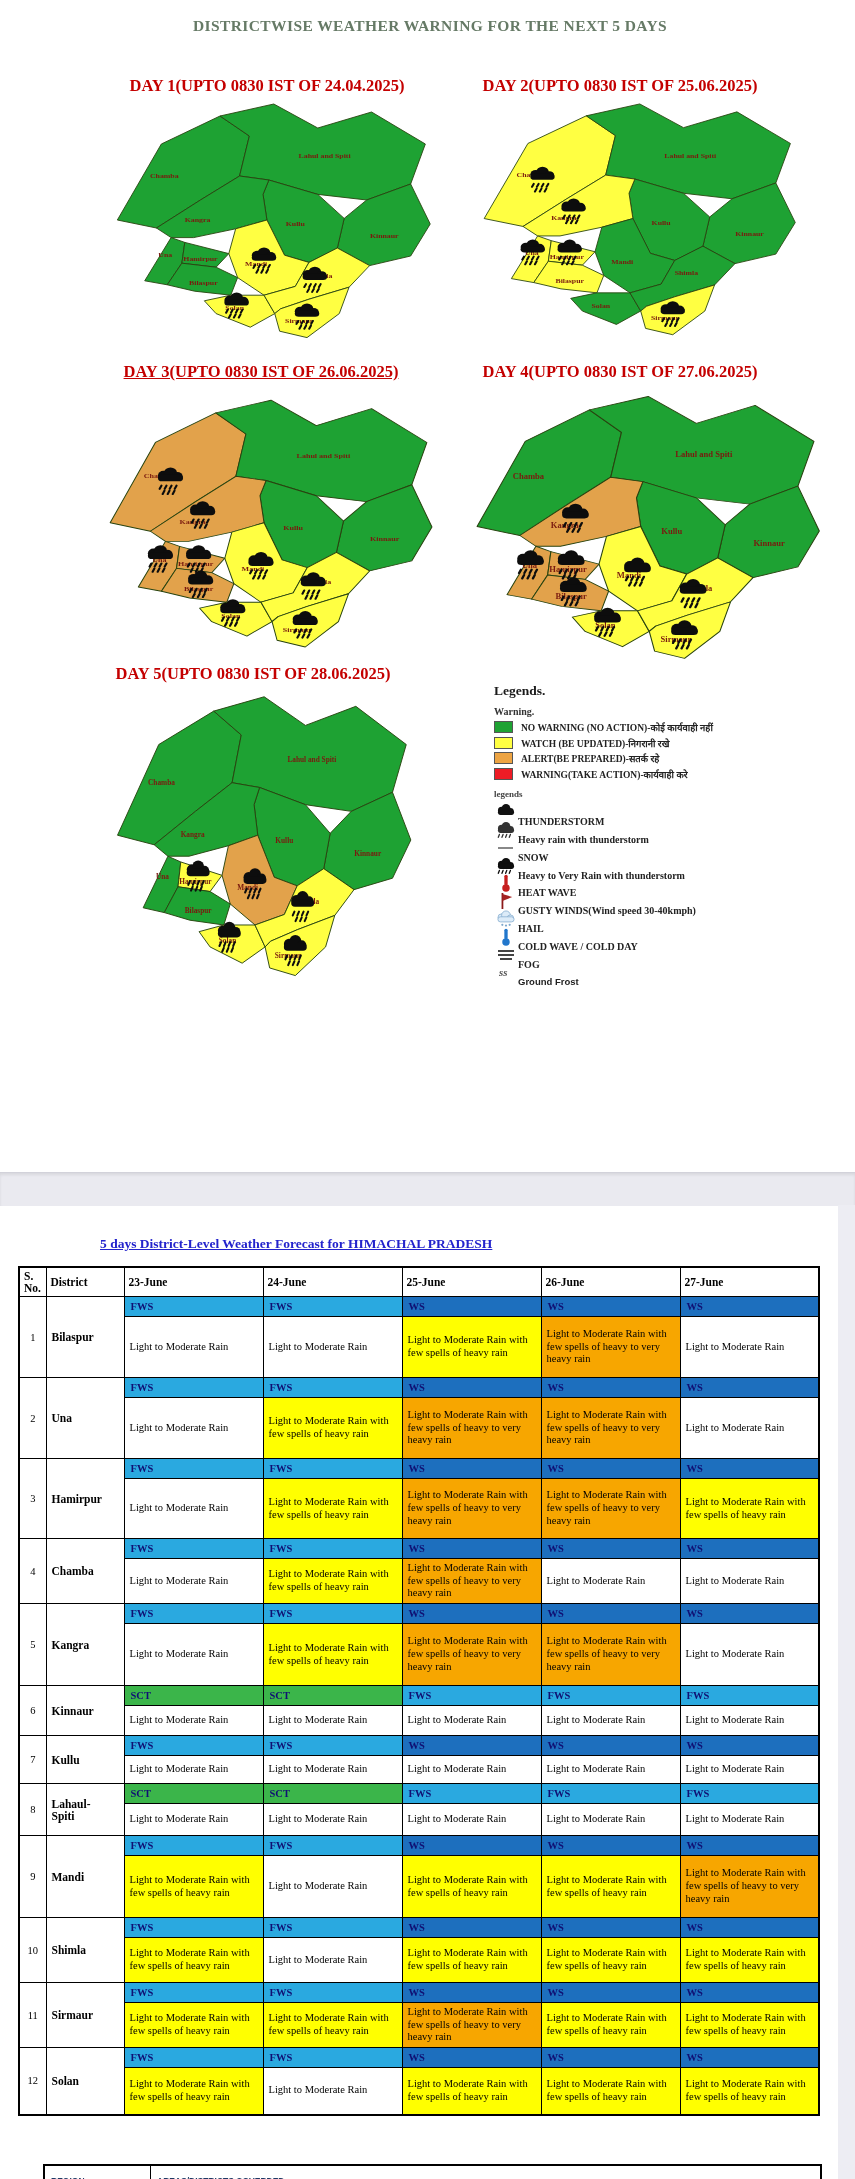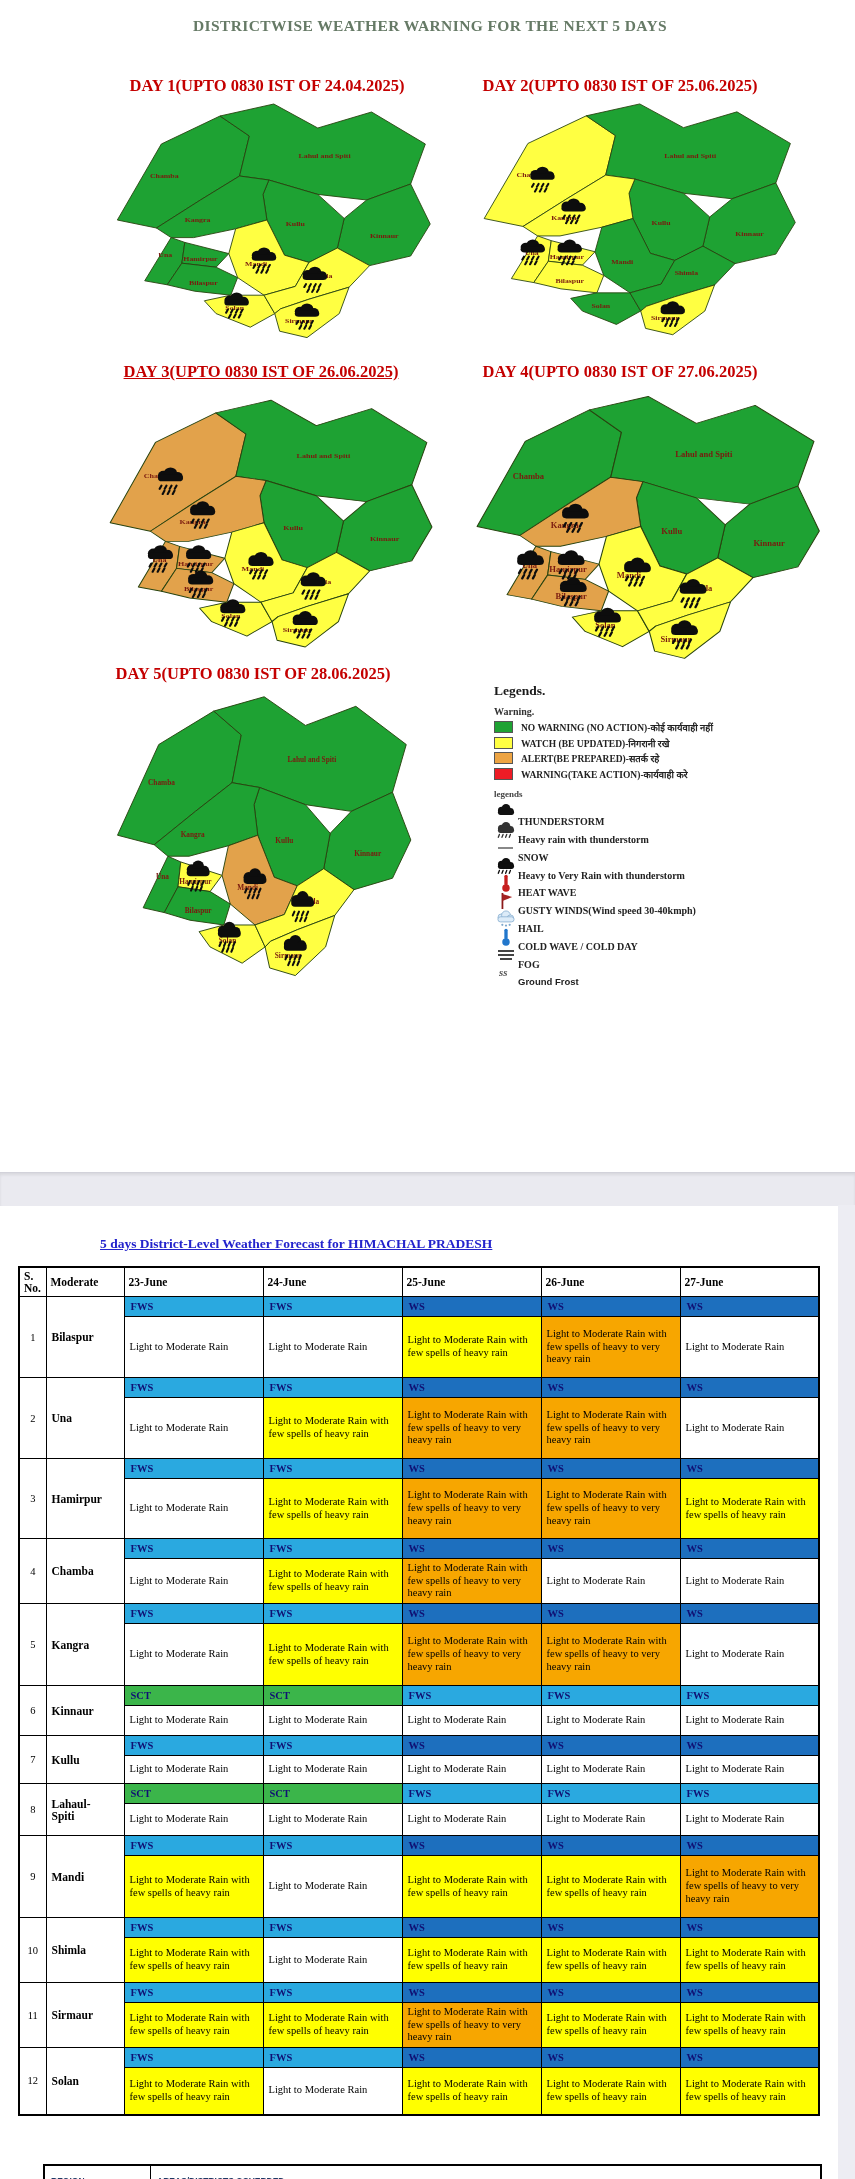--- a/index.html
+++ b/index.html
@@ -876,21 +876,21 @@
         <col style="width:139px">
         <col style="width:139px">
         <col style="width:139px">
         <col style="width:139px">
         <col style="width:139px">
       </colgroup>
       <tbody>
         <tr style="height:28px">
           <th>S.
 No.</th>
-          <th>Moderate</th>
+          <th>District</th>
           <th>23-June</th>
           <th>24-June</th>
           <th>25-June</th>
           <th>26-June</th>
           <th>27-June</th>
         </tr>
         <tr style="height:20px">
           <td class="sno" rowspan="2">1</td>
           <td class="district" rowspan="2">Bilaspur</td>
           <td class="badge" style="background:#2aa9e0">FWS</td>

